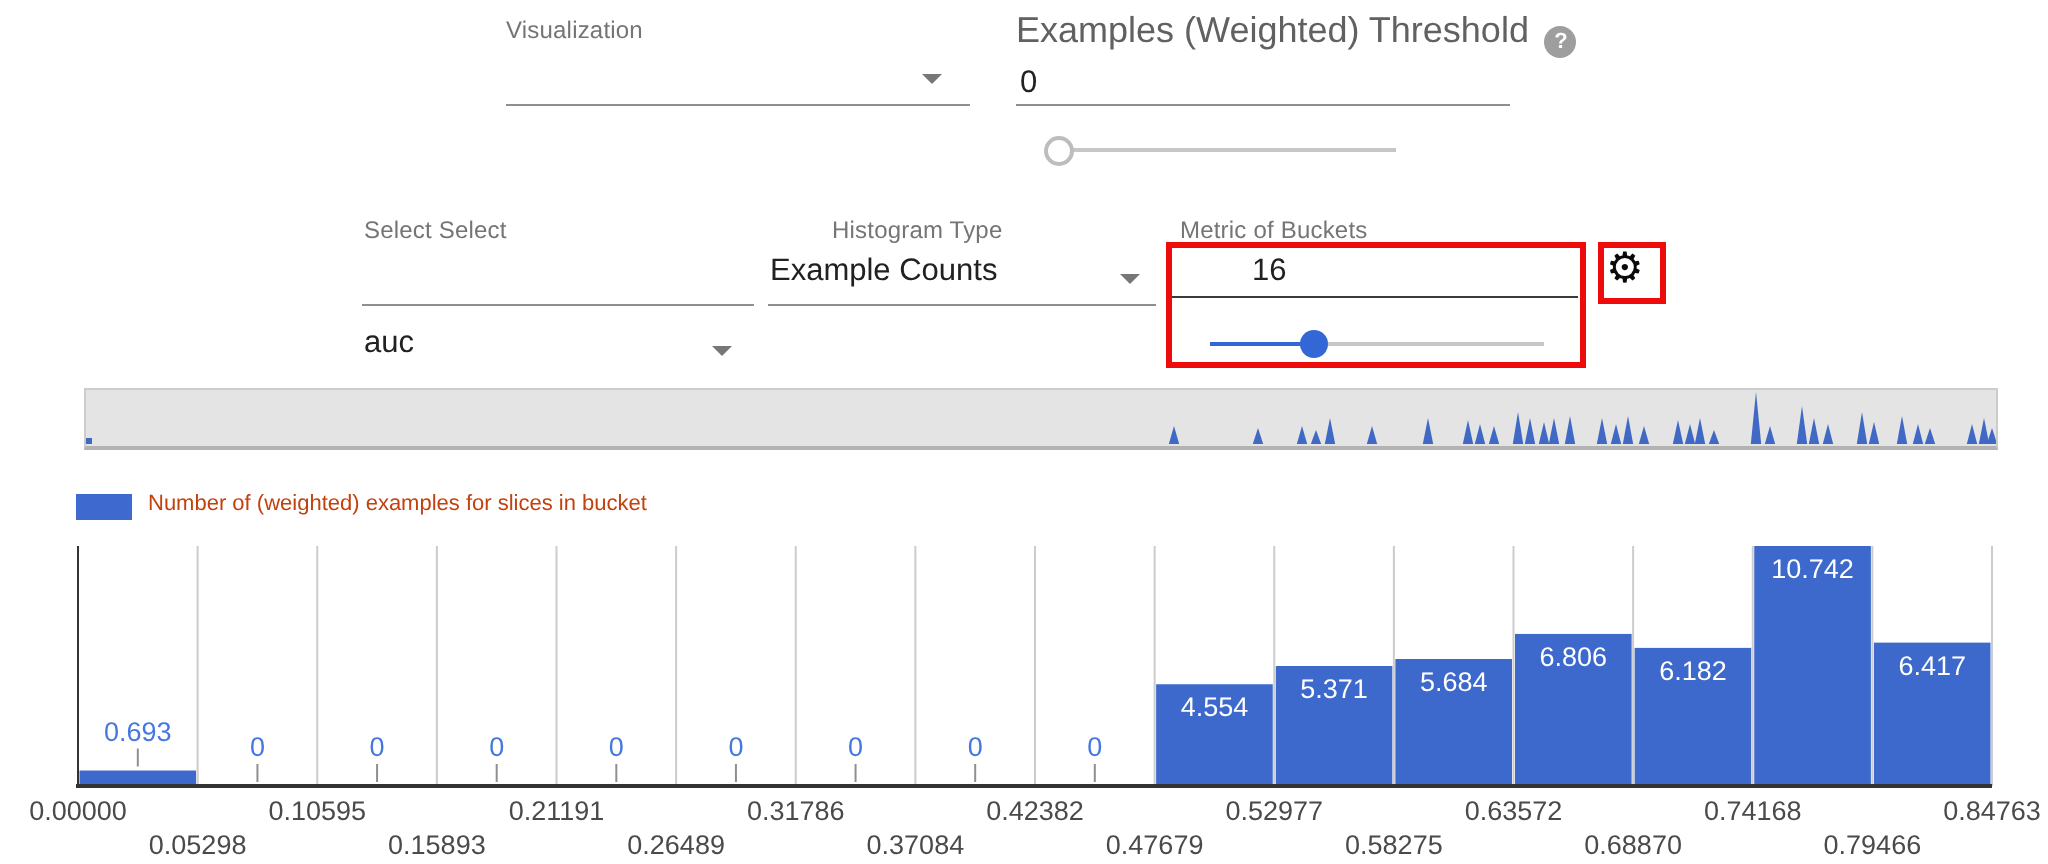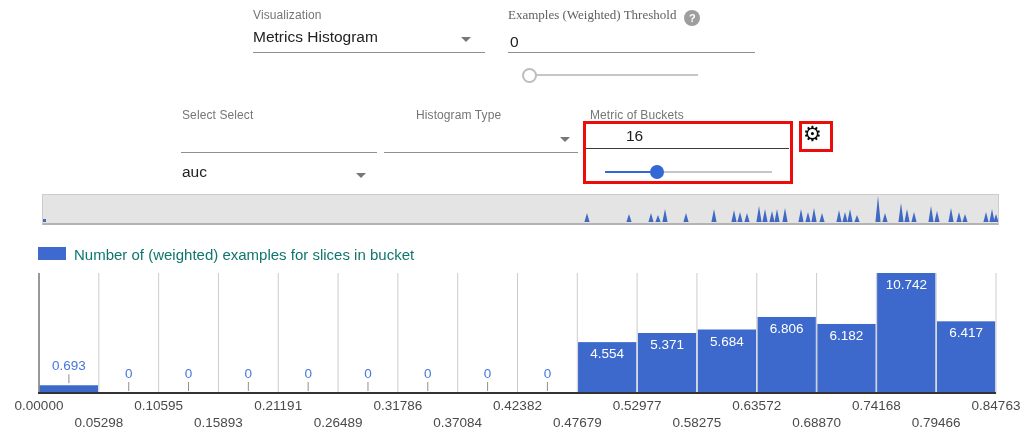--- a/index.html
+++ b/index.html
@@ -2,21 +2,21 @@
 <html><head>
 <meta charset="utf-8">
 <style>
   html,body{margin:0;padding:0;}
   body{
     width:1024px;height:432px;position:relative;background:#ffffff;
     font-family:"Liberation Sans", sans-serif;overflow:hidden;
   }
   .abs{position:absolute;}
   .ctl-label{font-size:12px;color:#757575;letter-spacing:.1px;}
-  .ctl-label-lg{font-size:13px;color:#616161;font-family:Liberation Serif, serif;}
+  .ctl-label-lg{font-size:18px;color:#616161;}
   .ctl-value{font-size:15.5px;color:#212121;}
   .underline{height:0;border-bottom:1px solid #8f8f8f;}
   .underline-dark{height:0;border-bottom:1px solid #3a3a3a;}
   .caret{width:0;height:0;border-left:5px solid transparent;border-right:5px solid transparent;border-top:5px solid #777;}
   .help-icon{
     display:inline-block;width:16px;height:16px;border-radius:50%;background:#9e9e9e;
     color:#fff;font-size:11px;font-weight:bold;text-align:center;line-height:16px;vertical-align:-3px;margin-left:8px;
   }
   .slider-track{height:2px;background:#c6c6c6;}
   .slider-track-active{height:2px;background:#3367d6;}
@@ -25,28 +25,27 @@
   }
   .slider-handle-filled{
     width:14px;height:14px;border-radius:50%;background:#3367d6;
   }
   .hl-box{border:3px solid #ee0b0b;background:transparent;}
   .gear{font-family:"DejaVu Sans", sans-serif;font-size:21px;color:#0a0a0a;line-height:22px;}
   .strip{
     background:#e4e4e4;border:1px solid #cccccc;border-bottom:2px solid #b3b3b3;
   }
   .legend-swatch{background:#3e6ad0;}
-  .legend-text{font-size:15px;color:#0f766e;}
+  .legend-text{font-size:11px;color:#c2410c;}
 </style>
 </head>
 <body>
 
 <div class="abs ctl-label" style="left:253px;top:8px;">Visualization</div>
 <div class="abs" style="left:253px;top:28px;width:232px;height:25px;">
-  <span class="ctl-value">Metrics Histogram</span>
   <div class="caret abs" style="left:208px;top:9px;"></div>
 </div>
 <div class="abs underline" style="left:253px;top:52px;width:232px;"></div>
 
 <div class="abs" style="left:508px;top:5px;">
   <span class="ctl-label-lg">Examples (Weighted) Threshold</span><span class="help-icon">?</span>
 </div>
 <div class="abs ctl-value" style="left:510px;top:33px;">0</div>
 <div class="abs underline" style="left:508px;top:52px;width:247px;"></div>
 <div class="abs slider-track" style="left:528px;top:74px;width:170px;"></div>
@@ -54,20 +53,21 @@
 
 <div class="abs ctl-label" style="left:182px;top:108px;">Select Select</div>
 <div class="abs" style="left:182px;top:127px;width:195px;height:25px;margin-top:36px;">
   <span class="ctl-value">auc</span>
   <div class="caret abs" style="left:174px;top:10px;"></div>
 </div>
 <div class="abs underline" style="left:181px;top:152px;width:196px;"></div>
 
 <div class="abs ctl-label" style="left:385px;top:108px;margin-left:31px;">Histogram Type</div>
 <div class="abs" style="left:385px;top:127px;width:193px;height:25px;">
+  <span class="ctl-value">Example Counts</span>
   <div class="caret abs" style="left:175px;top:10px;"></div>
 </div>
 <div class="abs underline" style="left:384px;top:152px;width:194px;"></div>
 
 <div class="abs ctl-label" style="left:590px;top:108px;">Metric of Buckets</div>
 <div class="abs hl-box" style="left:583px;top:121px;width:204px;height:57px;"></div>
 <div class="abs ctl-value" style="left:626px;top:127px;">16</div>
 <div class="abs underline-dark" style="left:586px;top:148px;width:203px;"></div>
 <div class="abs slider-track" style="left:605px;top:171px;width:167px;"></div>
 <div class="abs slider-track-active" style="left:605px;top:171px;width:52px;"></div>

